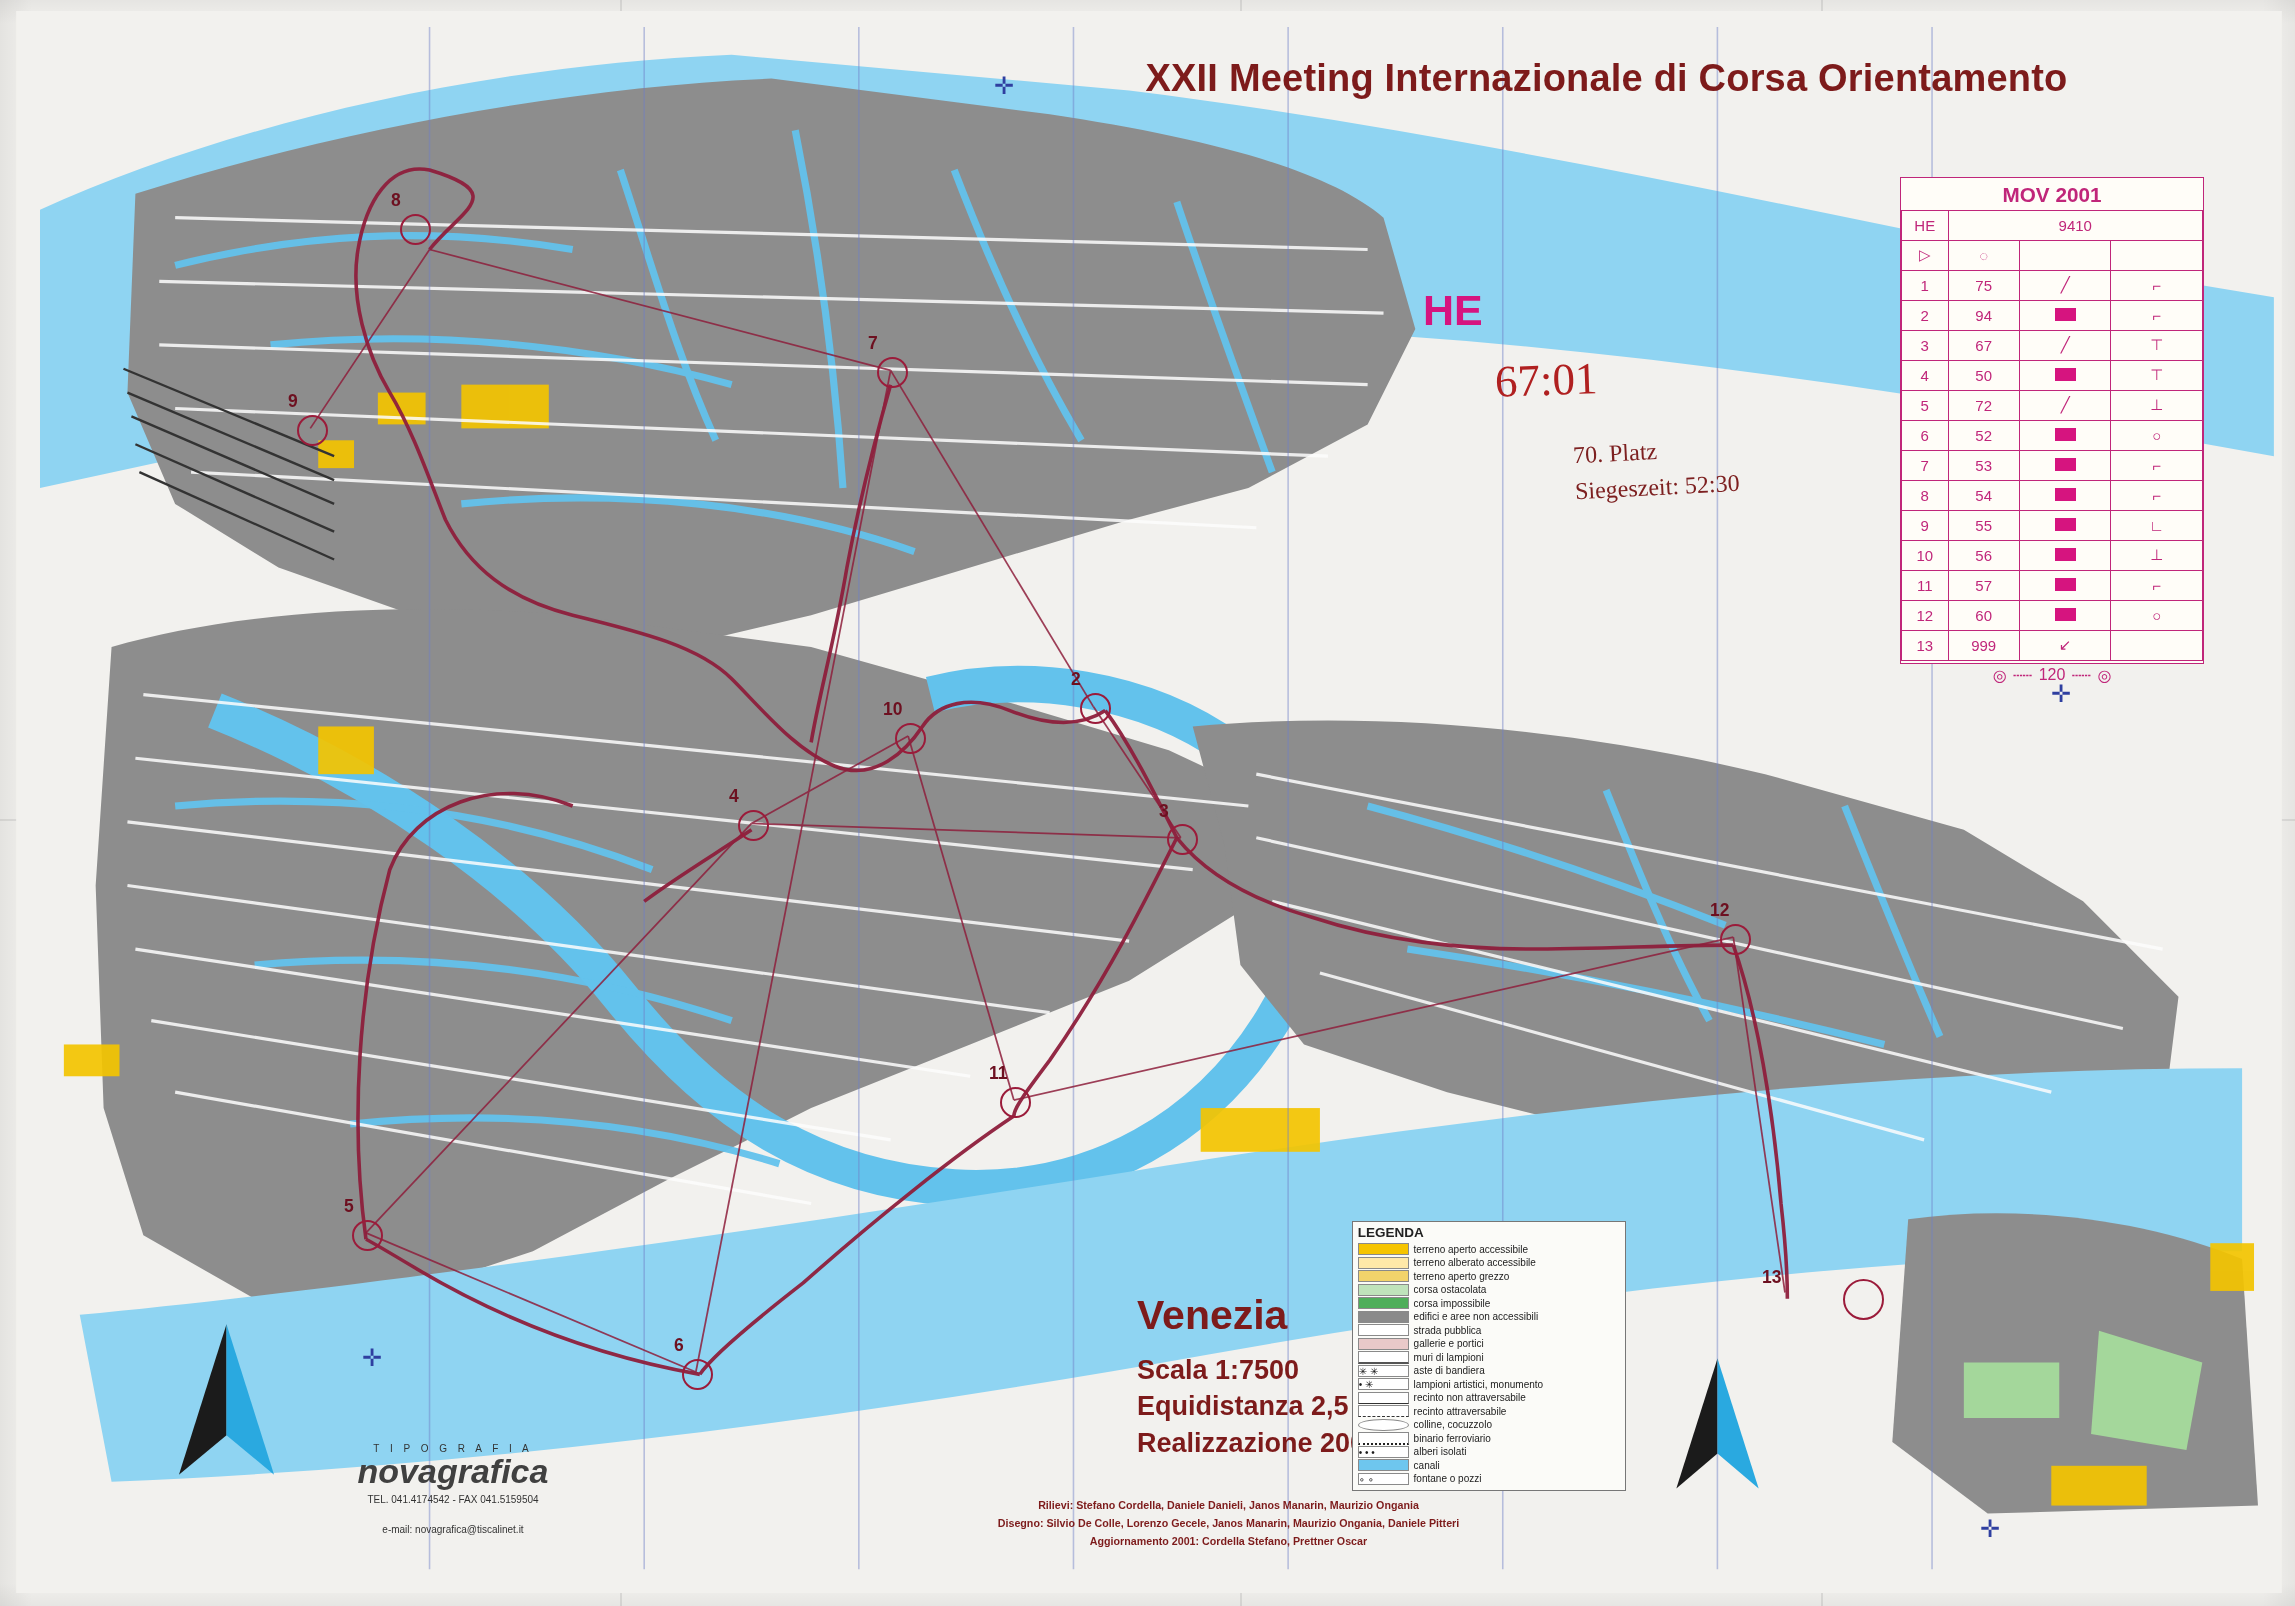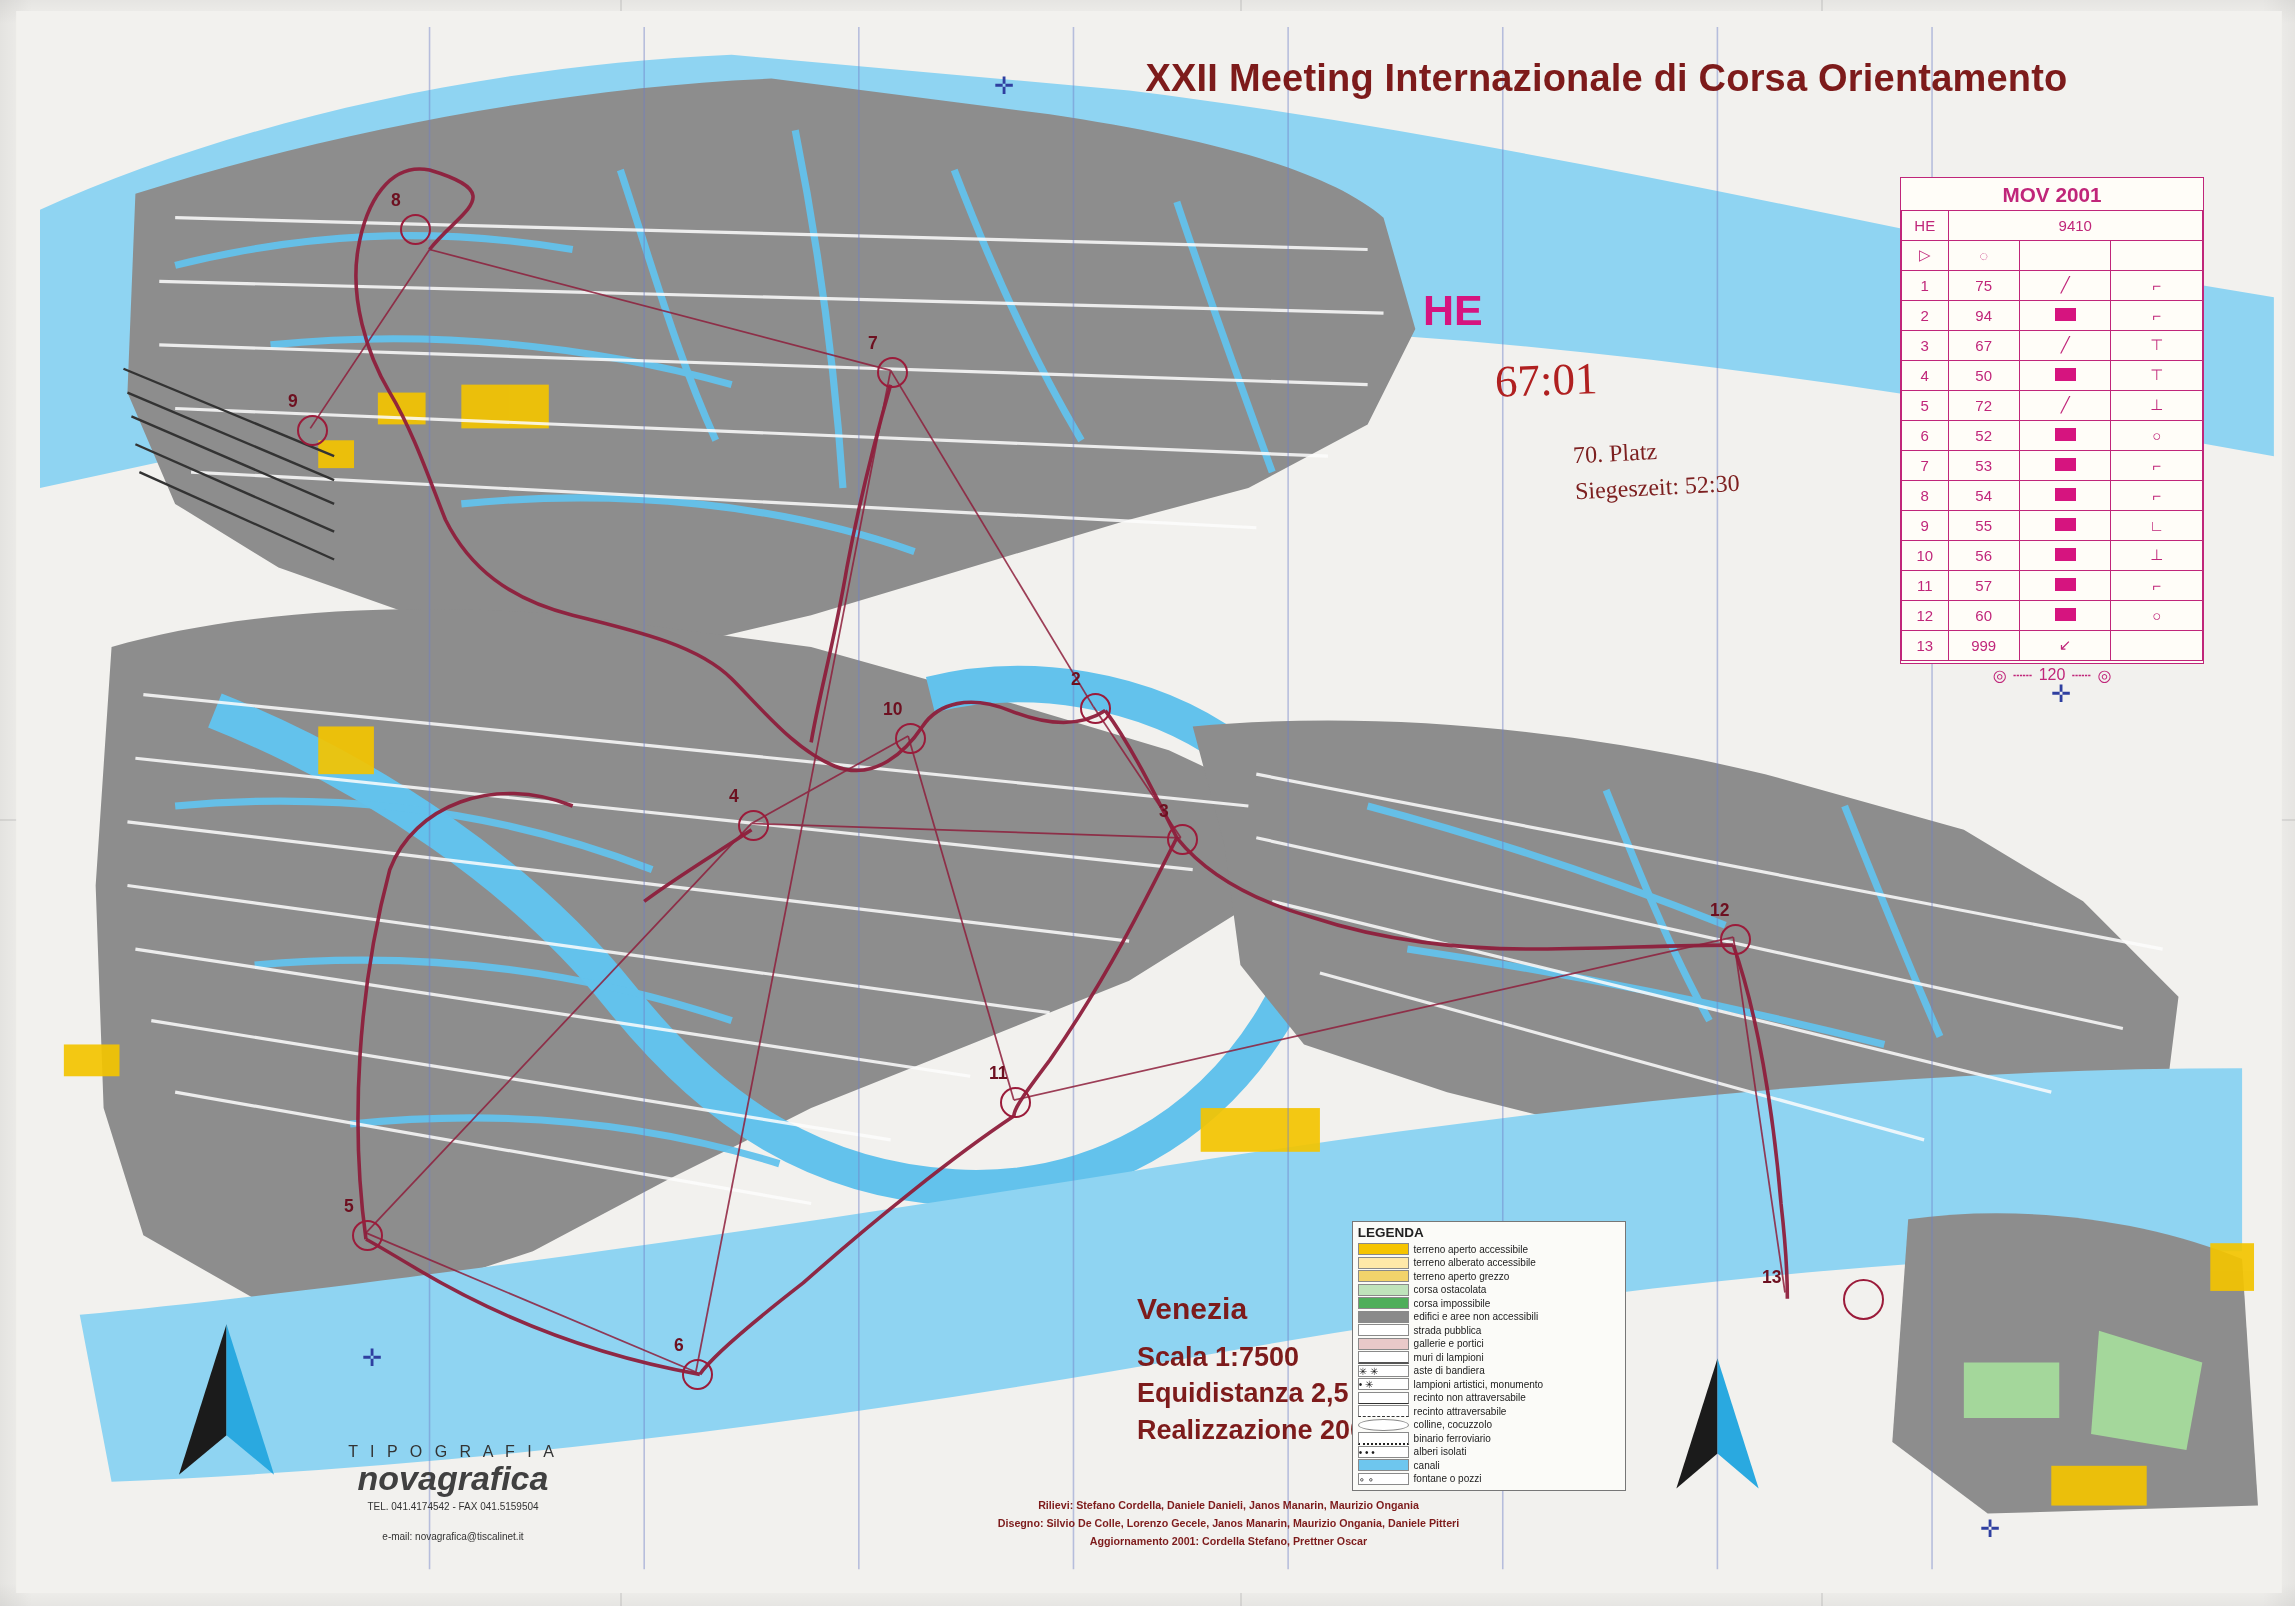--- a/index.html
+++ b/index.html
@@ -40,27 +40,27 @@
   #card .footer{display:flex;align-items:center;justify-content:center;gap:6.4px;color:#c0267a;font-size:16px;padding-top:4.8px;}
 
   
   #legend{position:absolute;left:1352px;top:1221px;width:262px;background:#fbfbf8;border:0.8px solid #777;padding:3.2px 4.8px 4.8px;}
   #legend .ltitle{font-size:13.5px;font-weight:bold;color:#222;margin-bottom:2.4px;}
   #legend .row{display:flex;align-items:center;gap:4.8px;height:13.5px;font-size:10px;color:#1b1b1b;}
   #legend .sw{width:49px;height:10.3px;border:0.8px solid #8a8a8a;flex:none;}
 
   
   #vtitle{position:absolute;left:1137px;top:1292px;color:#7d1b1b;font-weight:bold;}
-  #vtitle .v{font-size:30px;}
+  #vtitle .v{font-size:41px;}
   #vtitle .s{font-size:27px;margin-top:12.7px;line-height:1.35;}
   #credits{position:absolute;left:950px;top:1496px;width:557px;text-align:center;color:#7d1b1b;font-size:10.7px;font-weight:bold;line-height:1.7;}
 
   
   #printer{position:absolute;left:314px;top:1443px;width:278px;text-align:center;color:#2a2a2a;}
-  #printer .tip{font-size:16px;letter-spacing:4px;color:#333;}
+  #printer .tip{font-size:10px;letter-spacing:4px;color:#333;}
   #printer .nova{font-size:34px;font-style:italic;font-weight:bold;color:#404040;line-height:1;}
   #printer .tel{font-size:10px;color:#333;margin-top:4.8px;line-height:1.45;}
 
   
   .north{position:absolute;}
   
   .ctrl{position:absolute;border:2.4px solid #9b1b3a;border-radius:50%;width:27px;height:27px;}
   .clabel{position:absolute;color:#6d1020;font-size:17.5px;font-weight:bold;}
   .magcross{position:absolute;color:#2f3fa0;font-size:24px;}
 </style>

